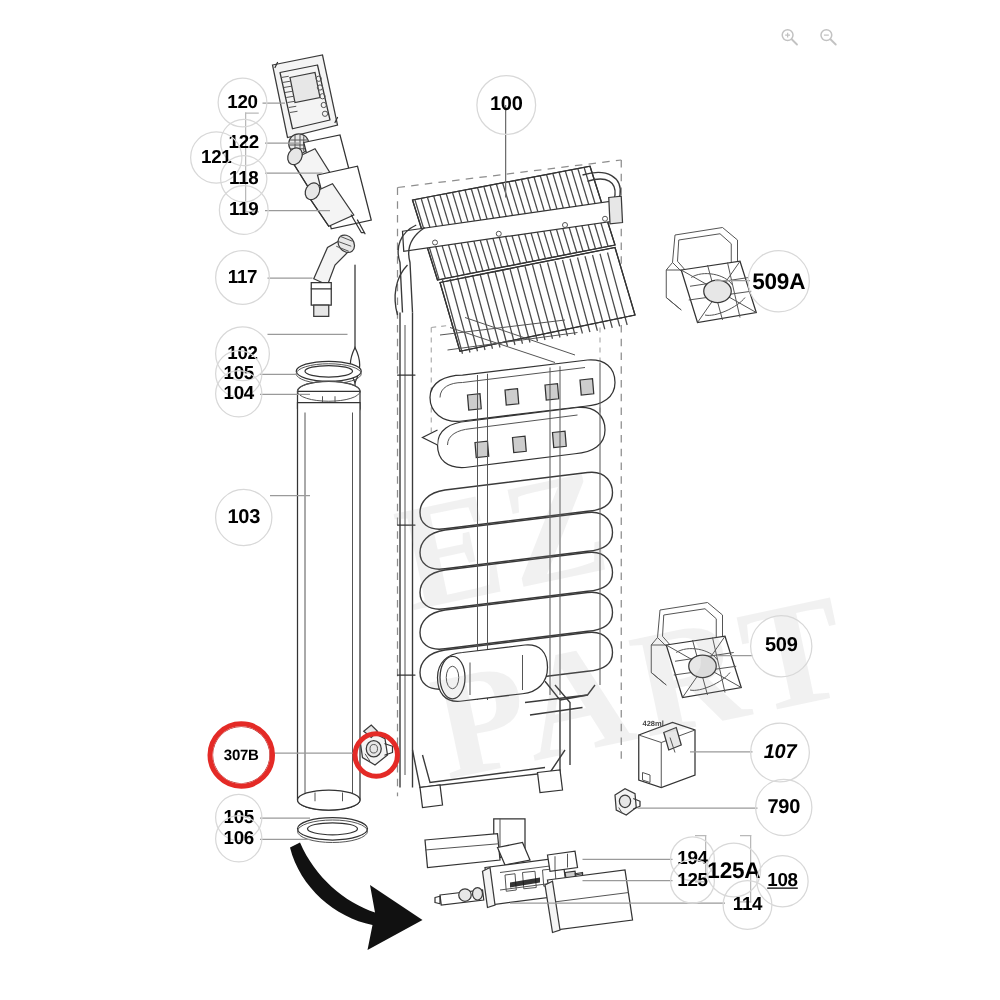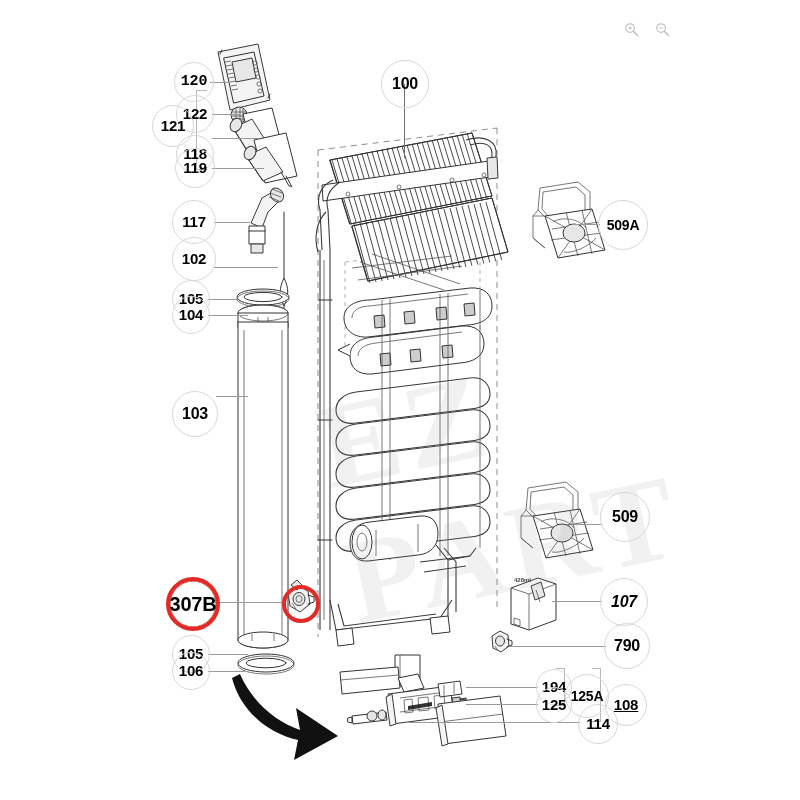--- a/index.html
+++ b/index.html
@@ -36,21 +36,21 @@
     border:4px solid #e42a26;
     background:#ffffff;
     z-index:9;
     box-shadow:0 0 0 0.5px #b81f1c inset;
   }
   .callout.hl-ring{
     border:4px solid #e42a26;
     background:transparent;
     z-index:8;
   }
-  .lbl-sm{font-size:14px;}
+  .lbl-sm{font-size:18px;}
   .lbl{font-size:15px;}
   .lbl-lg{font-size:16px;}
 
   
   .leader{position:absolute;background:#9a9a9a;height:1px;z-index:4;}
   .leader.v{width:1px;height:auto;}
 
   
   .bracket{position:absolute;border:1px solid #b9b9b9;border-right:none;z-index:5;}
   .bracket.r{border:1px solid #b9b9b9;border-left:none;}
@@ -489,31 +489,31 @@
       <div class="leader" style="left: 466px; top: 704px; width: 72px;"></div>
       <div class="leader" style="left: 408px; top: 722px; width: 172px;"></div>
       <div class="leader v" style="left: 404px; top: 84px; height: 74px; background: rgb(110, 110, 110);"></div>
     </div>
 
   <div class="bracket" style="left:196px;top:90px;width:10px;height:78px;"></div>
   <div class="bracket r" style="left:556px;top:668px;width:8px;height:36px;"></div>
   <div class="bracket r" style="left:592px;top:668px;width:8px;height:52px;"></div>
 
   <div id="callouts-layer">
-      <div class="callout plain lbl" style="left: 174px; top: 62px; width: 40px; height: 40px; font-family: Liberation Mono, monospace;">120</div>
+      <div class="callout plain lbl" style="left: 174px; top: 62px; width: 40px; height: 40px;">120</div>
       <div class="callout plain lbl" style="left: 176px; top: 95px; width: 38px; height: 38px;">122</div>
       <div class="callout plain lbl" style="left: 152px; top: 105px; width: 42px; height: 42px;">121</div>
-      <div class="callout plain lbl" style="left: 176px; top: 135px; width: 38px; height: 38px;">118</div>
+      <div class="callout plain lbl" style="left: 176px; top: 124px; width: 38px; height: 38px;">118</div>
       <div class="callout plain lbl" style="left: 175px; top: 148px; width: 40px; height: 40px;">119</div>
       <div class="callout plain lbl" style="left: 172px; top: 200px; width: 44px; height: 44px;">117</div>
-      <div class="callout plain lbl" style="left: 172px; top: 237px; width: 44px; height: 44px;">102</div>
+      <div class="callout plain lbl" style="left: 172px; top: 261px; width: 44px; height: 44px;">102</div>
       <div class="callout plain lbl" style="left: 172px; top: 280px; width: 38px; height: 38px;">105</div>
       <div class="callout plain lbl" style="left: 172px; top: 296px; width: 38px; height: 38px;">104</div>
       <div class="callout plain lbl-lg" style="left: 172px; top: 391px; width: 46px; height: 46px;">103</div>
-      <div class="callout hl lbl-sm" style="left: 166px; top: 577px; width: 54px; height: 54px; font-size: 20px;">307B</div>
+      <div class="callout hl lbl-sm" style="left: 166px; top: 577px; width: 54px; height: 54px; font-size: 12px;">307B</div>
       <div class="callout plain lbl" style="left: 172px; top: 635px; width: 38px; height: 38px;">105</div>
       <div class="callout plain lbl" style="left: 172px; top: 652px; width: 38px; height: 38px;">106</div>
       <div class="callout plain lbl-lg" style="left: 381px; top: 60px; width: 48px; height: 48px;">100</div>
       <div class="callout plain lbl-sm" style="left: 598px; top: 200px; width: 50px; height: 50px;">509A</div>
       <div class="callout plain lbl-lg" style="left: 600px; top: 492px; width: 50px; height: 50px;">509</div>
       <div class="callout plain lbl-lg" style="left: 600px; top: 578px; width: 48px; height: 48px; font-style: italic;">107</div>
       <div class="callout plain lbl-lg" style="left: 604px; top: 623px; width: 46px; height: 46px;">790</div>
       <div class="callout plain lbl" style="left: 536px; top: 669px; width: 36px; height: 36px;">194</div>
       <div class="callout plain lbl" style="left: 536px; top: 687px; width: 36px; height: 36px;">125</div>
       <div class="callout plain lbl-sm" style="left: 565px; top: 674px; width: 44px; height: 44px;">125A</div>

